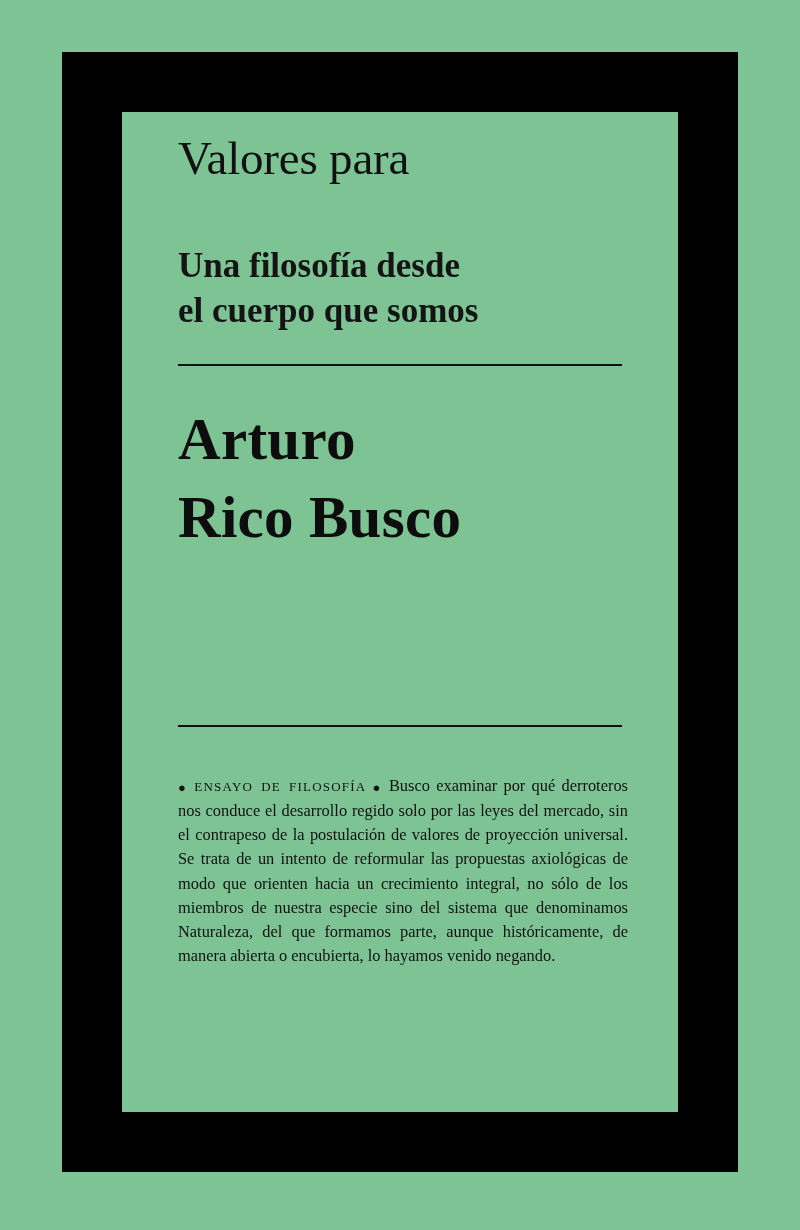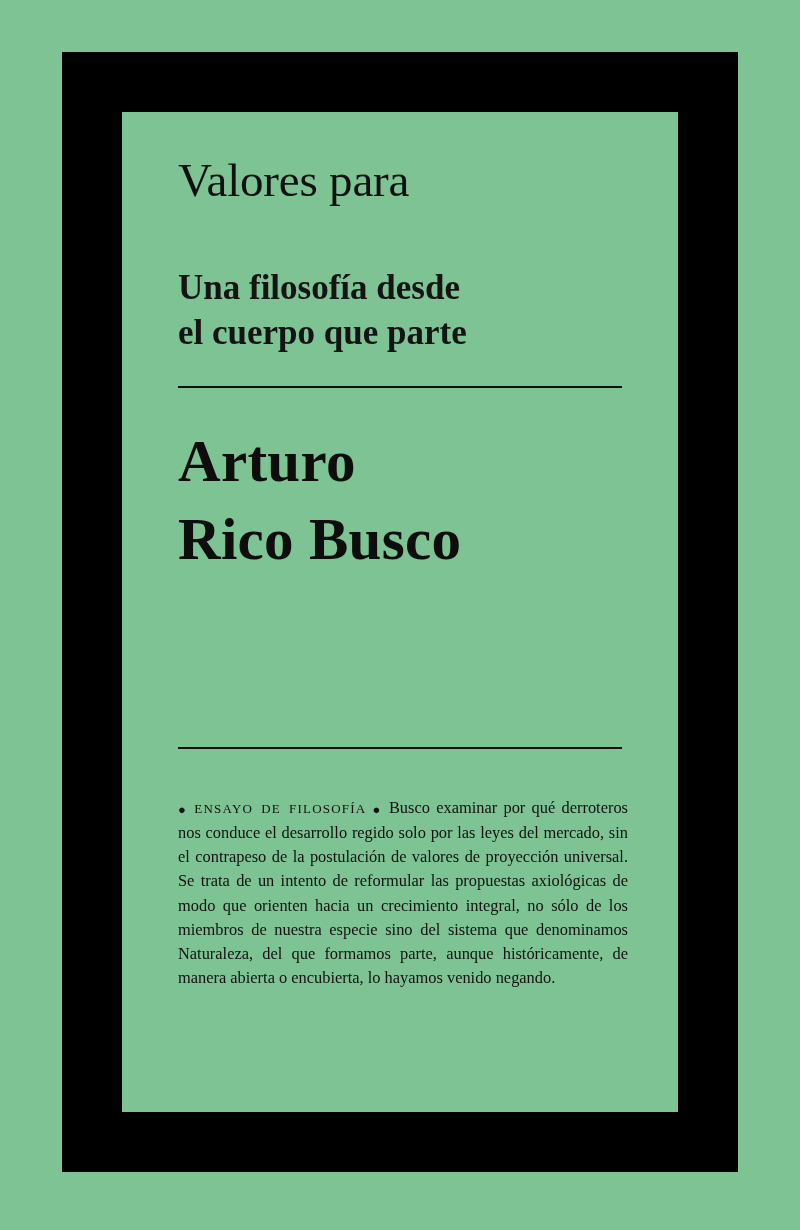--- a/index.html
+++ b/index.html
@@ -37,21 +37,21 @@
     top: 112px;
     width: 556px;
     height: 1000px;
     background: #7ec394;
     box-sizing: border-box;
     padding: 0;
   }
   .inner {
     position: absolute;
     left: 56px;
-    top: 38px;
+    top: 16px;
     width: 448px;
   }
   .title {
     font-family: "Liberation Serif", serif;
     font-size: 47px;
     line-height: 1.28;
     color: #111111;
     font-weight: normal;
     letter-spacing: -0.2px;
     margin: 0;
@@ -114,21 +114,21 @@
   <div class="frame"></div>
   <div class="panel">
     <div class="inner">
 
       <h1 class="title">
         <span>Valores para</span><br>
       </h1>
 
       <h2 class="subtitle">
         <span>Una filosofía desde</span><br>
-        <span>el cuerpo que parte</span>
+        <span>el cuerpo que somos</span>
       </h2>
 
       <div class="rule"></div>
 
       <div class="author">
         <span>Arturo</span><br>
         <span>Rico Busco</span>
       </div>
 
       <div class="rule2"></div>

